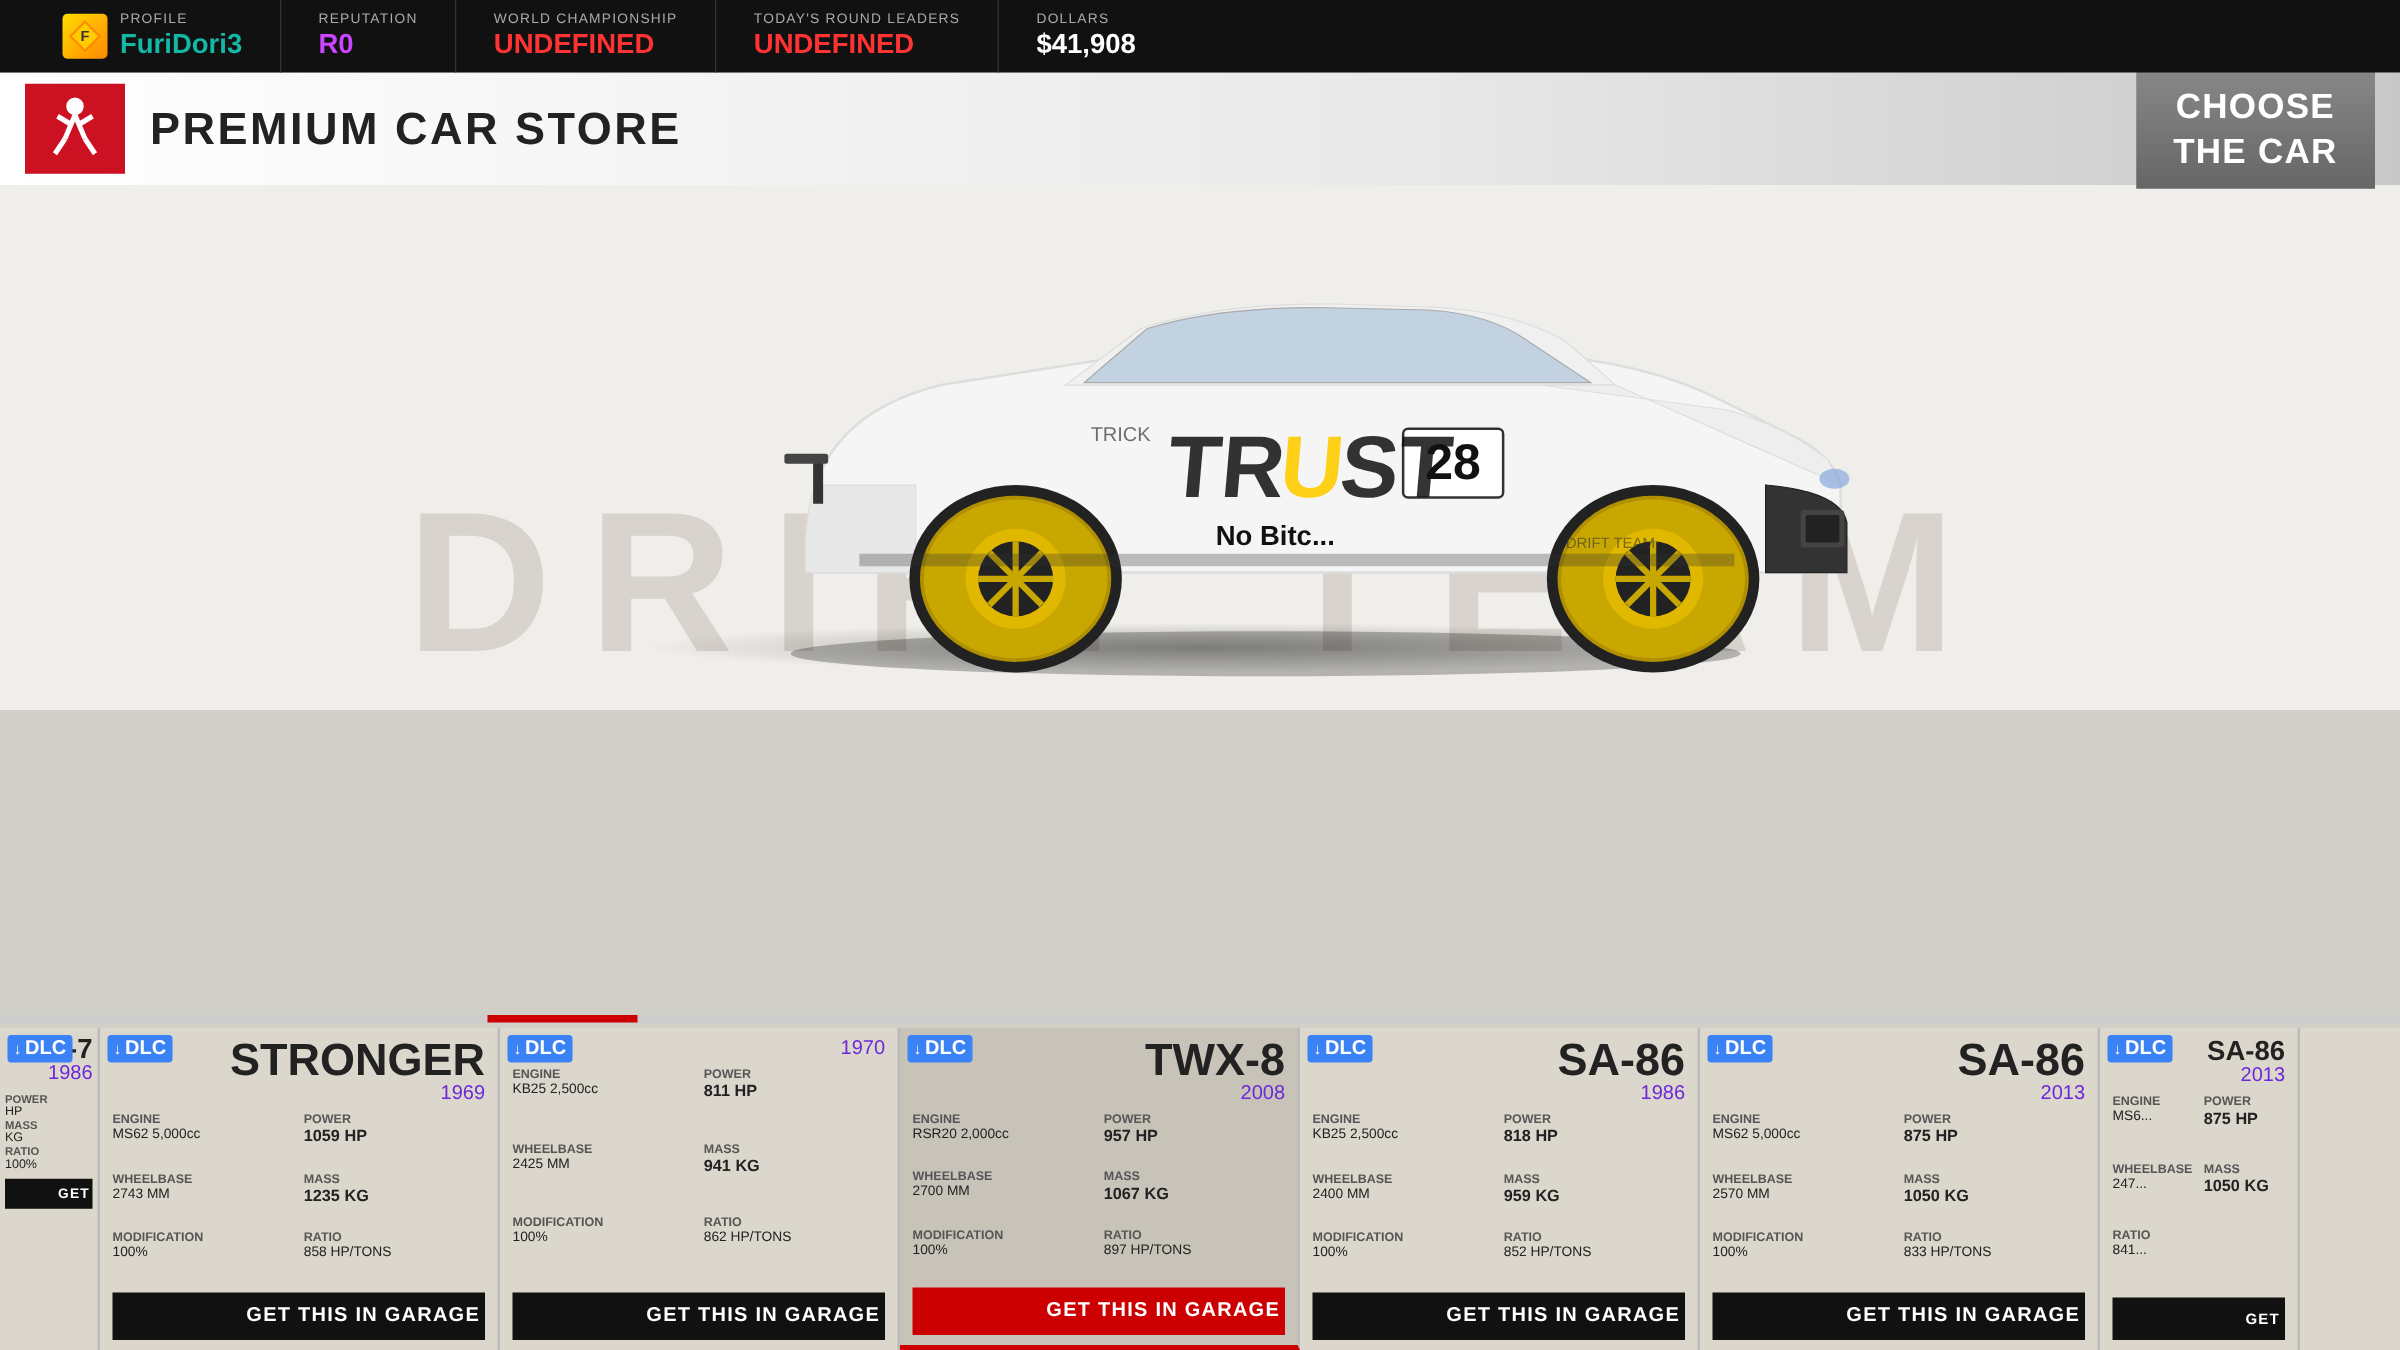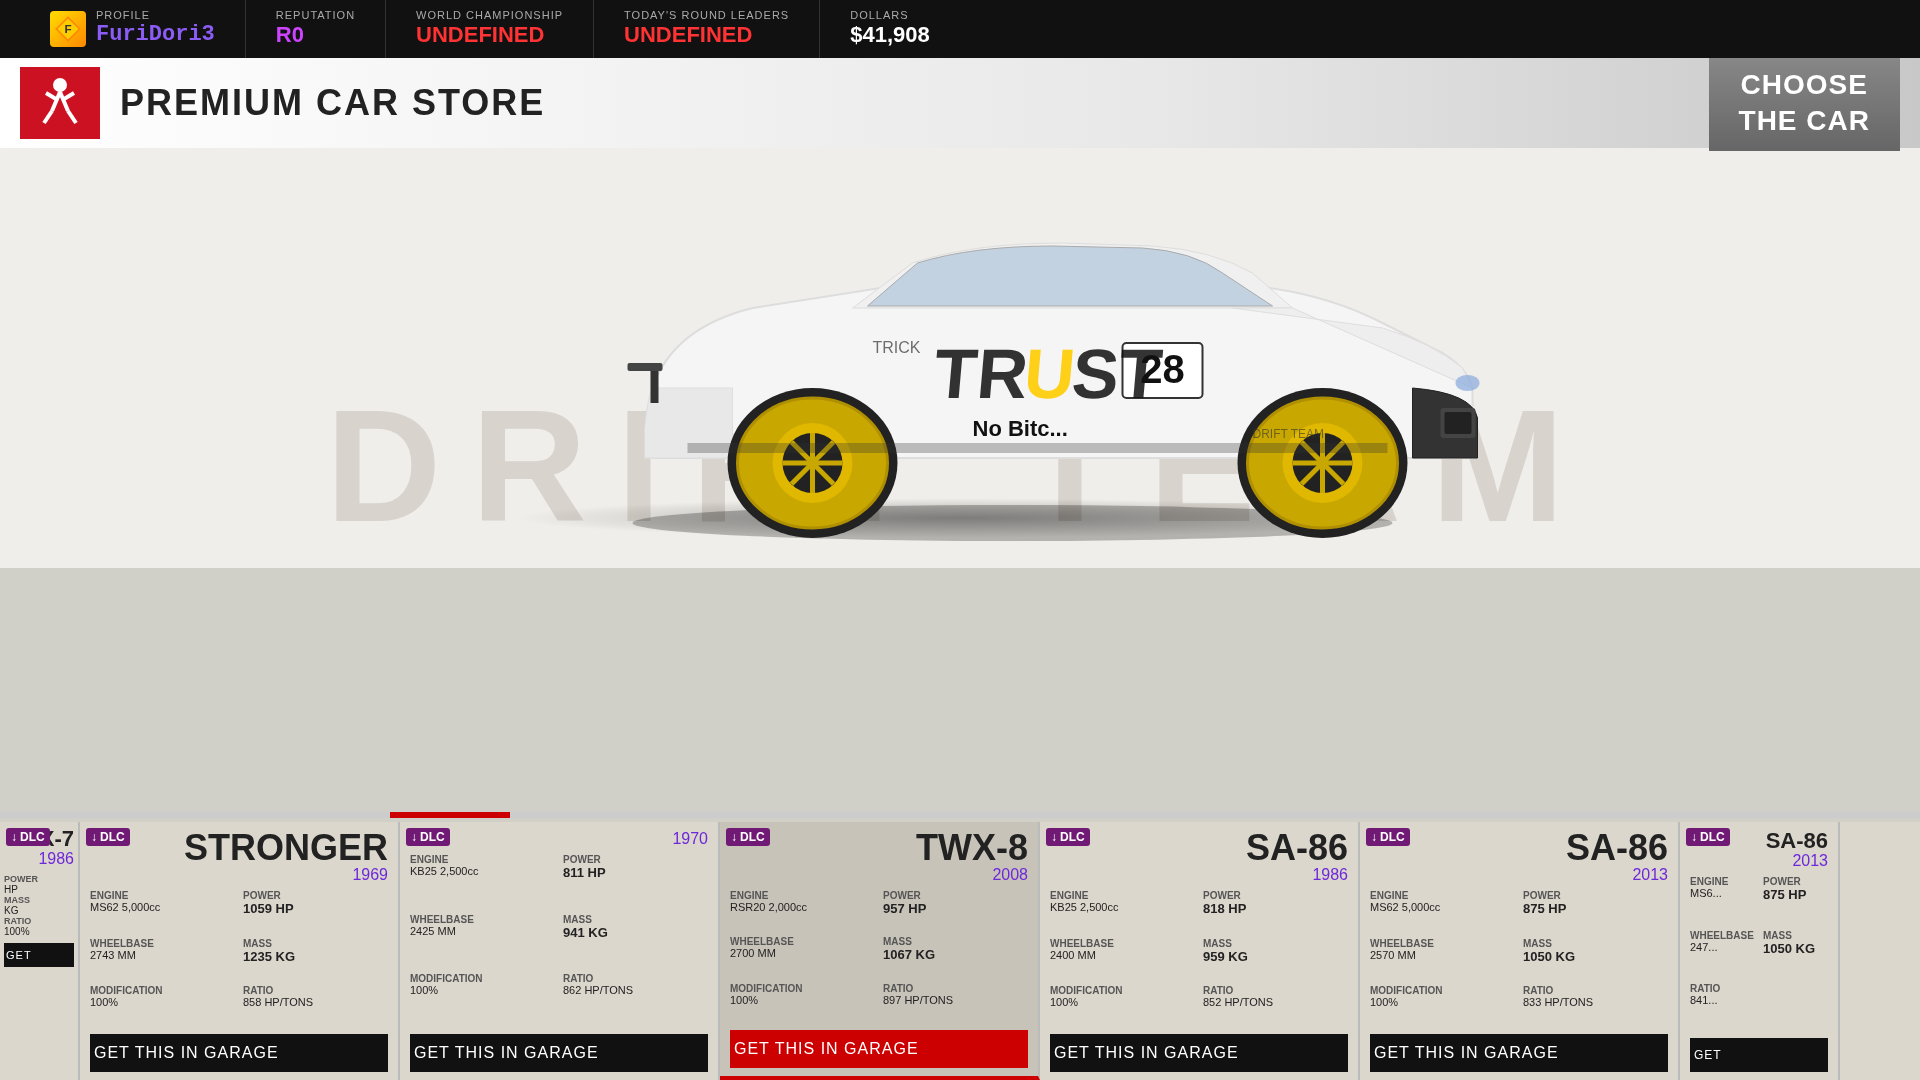--- a/index.html
+++ b/index.html
@@ -37,21 +37,21 @@
       text-transform: uppercase;
       letter-spacing: 1px;
       display: block;
       line-height: 1.2;
     }
     .top-value {
       font-size: 22px;
       font-weight: bold;
       line-height: 1.2;
     }
-    .top-value.green { color: #8b5cf6; font-family: Liberation Mono, monospace; }
+    .top-value.green { color: #14b8a6; }
     .top-value.purple { color: #cc44ff; }
     .top-value.red { color: #ff3333; }
     .top-value.white { color: #fff; text-align: center; }
     .profile-icon {
       width: 36px; height: 36px;
       background: linear-gradient(135deg, #ffdd00, #ff8800);
       border-radius: 4px;
       margin-right: 10px;
       display: flex; align-items: center; justify-content: center;
       font-size: 20px;
@@ -145,23 +145,23 @@
       background: rgba(200,195,185,1);
       border-bottom: 4px solid #cc0000;
     }
     .car-card.partial-left {
       flex: 0 0 80px;
       overflow: hidden;
     }
     .dlc-badge {
       position: absolute;
       top: 6px; left: 6px;
-      background: #701a75;
+      background: #3b82f6;
       color: #fff;
-      font-size: 12px;
+      font-size: 16px;
       font-weight: bold;
       padding: 2px 5px;
       border-radius: 3px;
       display: flex; align-items: center; gap: 3px;
       z-index: 10;
     }
     .dlc-badge::before {
       content: '↓';
       font-size: 12px;
     }
@@ -195,23 +195,23 @@
       font-size: 11px;
       color: #222;
     }
     .stat-value.bold {
       font-size: 13px;
       font-weight: bold;
     }
     .get-btn {
       background: #111;
       color: #fff;
-      text-align: left;
+      text-align: right;
       font-size: 16px;
-      font-weight: 400;
+      font-weight: 700;
       padding: 10px 4px;
       text-transform: uppercase;
       letter-spacing: 1px;
       cursor: pointer;
       margin-top: 6px;
       border: none;
       width: 100%;
     }
     .car-card.active .get-btn {
       background: #cc0000;

